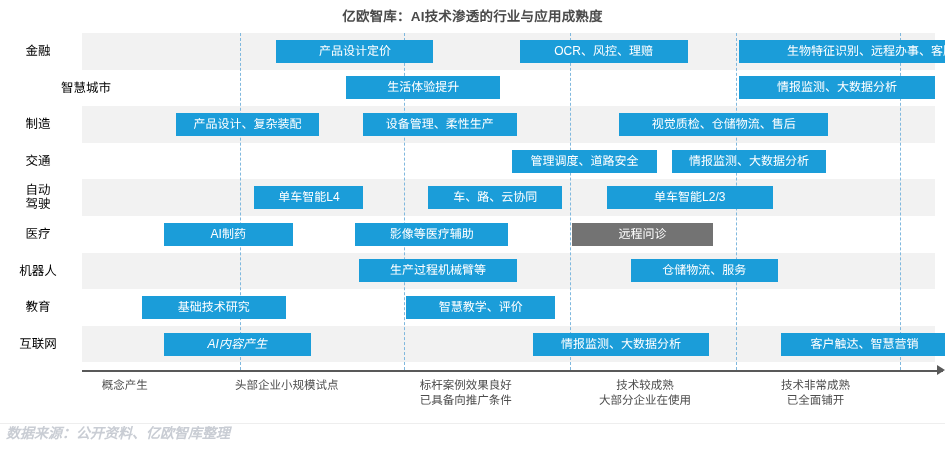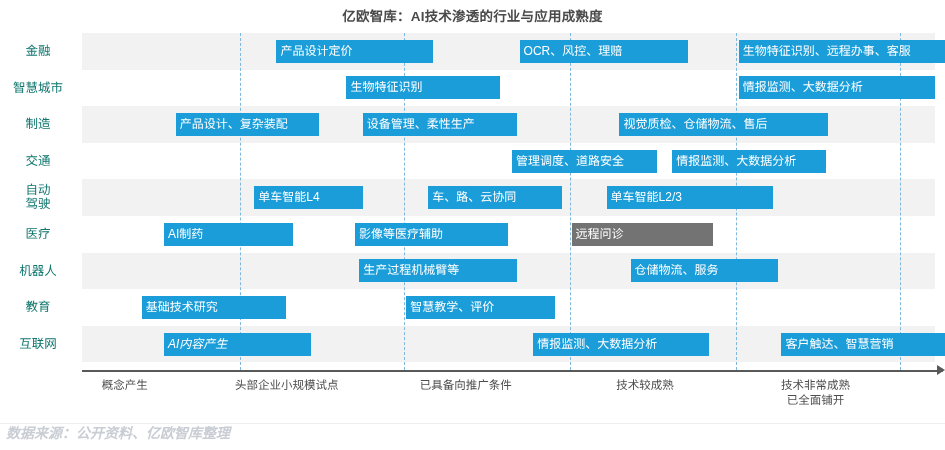--- a/index.html
+++ b/index.html
@@ -46,33 +46,34 @@
     width:0;height:337px;
     border-left:1.5px dashed #7fb8de;
   }
 
   
   .row-label{
     position:absolute;
     left:0;width:76px;
     text-align:center;
     font-size:12.5px;
-    color:#0f766e;
+    color:#000000;
     line-height:14px;
   }
   .row-label span{display:block;}
 
   
   .bar{
     position:absolute;
     height:23px;
     background:#1b9dd9;
     color:#ffffff;
     font-size:12px;
     line-height:23px;
+    text-align:center;
     white-space:nowrap;
     box-sizing:border-box;
     padding:0 4px;
     overflow:hidden;
   }
 
   
   #x-axis{
     position:absolute;
     left:82px;top:370px;
@@ -135,21 +136,21 @@
       <div class="gridline" style="left: 157.805px;"></div>
       <div class="gridline" style="left: 321.581px;"></div>
       <div class="gridline" style="left: 487.916px;"></div>
       <div class="gridline" style="left: 654.251px;"></div>
       <div class="gridline" style="left: 818.027px;"></div>
     </div>
   <div id="bars">
       <div class="bar" style="left: 194.484px; width: 156.952px; top: 6.8px; background: rgb(27, 157, 217);">产品设计定价</div>
       <div class="bar" style="left: 437.589px; width: 168.041px; top: 6.8px; background: rgb(27, 157, 217);">OCR、风控、理赔</div>
       <div class="bar" style="left: 656.81px; width: 264.43px; top: 6.8px; background: rgb(27, 157, 217);">生物特征识别、远程办事、客服</div>
-      <div class="bar" style="left: 264.43px; width: 153.54px; top: 43.4px; background: rgb(27, 157, 217);">生物特征识别</div>
+      <div class="bar" style="left: 264.43px; width: 153.54px; top: 43.4px; background: rgb(27, 157, 217);">生活体验提升</div>
       <div class="bar" style="left: 656.81px; width: 196.19px; top: 43.4px; background: rgb(27, 157, 217);">情报监测、大数据分析</div>
       <div class="bar" style="left: 93.83px; width: 143.304px; top: 80px; background: rgb(27, 157, 217);">产品设计、复杂装配</div>
       <div class="bar" style="left: 280.637px; width: 154.393px; top: 80px; background: rgb(27, 157, 217);">设备管理、柔性生产</div>
       <div class="bar" style="left: 537.39px; width: 208.985px; top: 80px; background: rgb(27, 157, 217);">视觉质检、仓储物流、售后</div>
       <div class="bar" style="left: 429.912px; width: 145.01px; top: 116.6px; background: rgb(27, 157, 217);">管理调度、道路安全</div>
       <div class="bar" style="left: 590.276px; width: 153.54px; top: 116.6px; background: rgb(27, 157, 217);">情报监测、大数据分析</div>
       <div class="bar" style="left: 172.306px; width: 109.184px; top: 153.2px; background: rgb(27, 157, 217);">单车智能L4</div>
       <div class="bar" style="left: 346.318px; width: 133.921px; top: 153.2px; background: rgb(27, 157, 217);">车、路、云协同</div>
       <div class="bar" style="left: 524.595px; width: 166.335px; top: 153.2px; background: rgb(27, 157, 217);">单车智能L2/3</div>
       <div class="bar" style="left: 81.888px; width: 128.803px; top: 189.8px; background: rgb(27, 157, 217);">AI制药</div>
@@ -162,21 +163,21 @@
       <div class="bar" style="left: 81.888px; width: 146.716px; top: 299.6px; background: rgb(27, 157, 217); font-style: italic;">AI内容产生</div>
       <div class="bar" style="left: 451.237px; width: 175.718px; top: 299.6px; background: rgb(27, 157, 217);">情报监测、大数据分析</div>
       <div class="bar" style="left: 699.46px; width: 166.335px; top: 299.6px; background: rgb(27, 157, 217);">客户触达、智慧营销</div>
     </div>
 </div>
 
 <div id="row-labels">
     <div class="row-label" style="top: 44px;">
       <span>金融</span>
     </div>
-    <div class="row-label" style="top: 80.6px;">
+    <div class="row-label" style="top: 80.6px; padding-left: 48px;">
       <span>智慧城市</span>
     </div>
     <div class="row-label" style="top: 117.2px;">
       <span>制造</span>
     </div>
     <div class="row-label" style="top: 153.8px;">
       <span>交通</span>
     </div>
     <div class="row-label" style="top: 183.4px;">
       <span>自动</span>
@@ -199,24 +200,26 @@
 <div id="x-axis"></div>
 <div id="x-arrow"></div>
 <div id="stage-labels">
     <div class="stage-label" style="left: 44.65px; width: 160px; top: 378px;">
       <span>概念产生</span>
     </div>
     <div class="stage-label" style="left: 206.72px; width: 160px; top: 378px;">
       <span>头部企业小规模试点</span>
     </div>
     <div class="stage-label" style="left: 385.85px; width: 160px; top: 378px;">
+      <span>标杆案例效果良好</span>
       <span>已具备向推广条件</span>
     </div>
     <div class="stage-label" style="left: 564.98px; width: 160px; top: 378px;">
       <span>技术较成熟</span>
+      <span>大部分企业在使用</span>
     </div>
     <div class="stage-label" style="left: 735.58px; width: 160px; top: 378px;">
       <span>技术非常成熟</span>
       <span>已全面铺开</span>
     </div>
   </div>
 
 <div id="footer-rule"></div>
 <div id="footer-note">数据来源：公开资料、亿欧智库整理</div>
 

